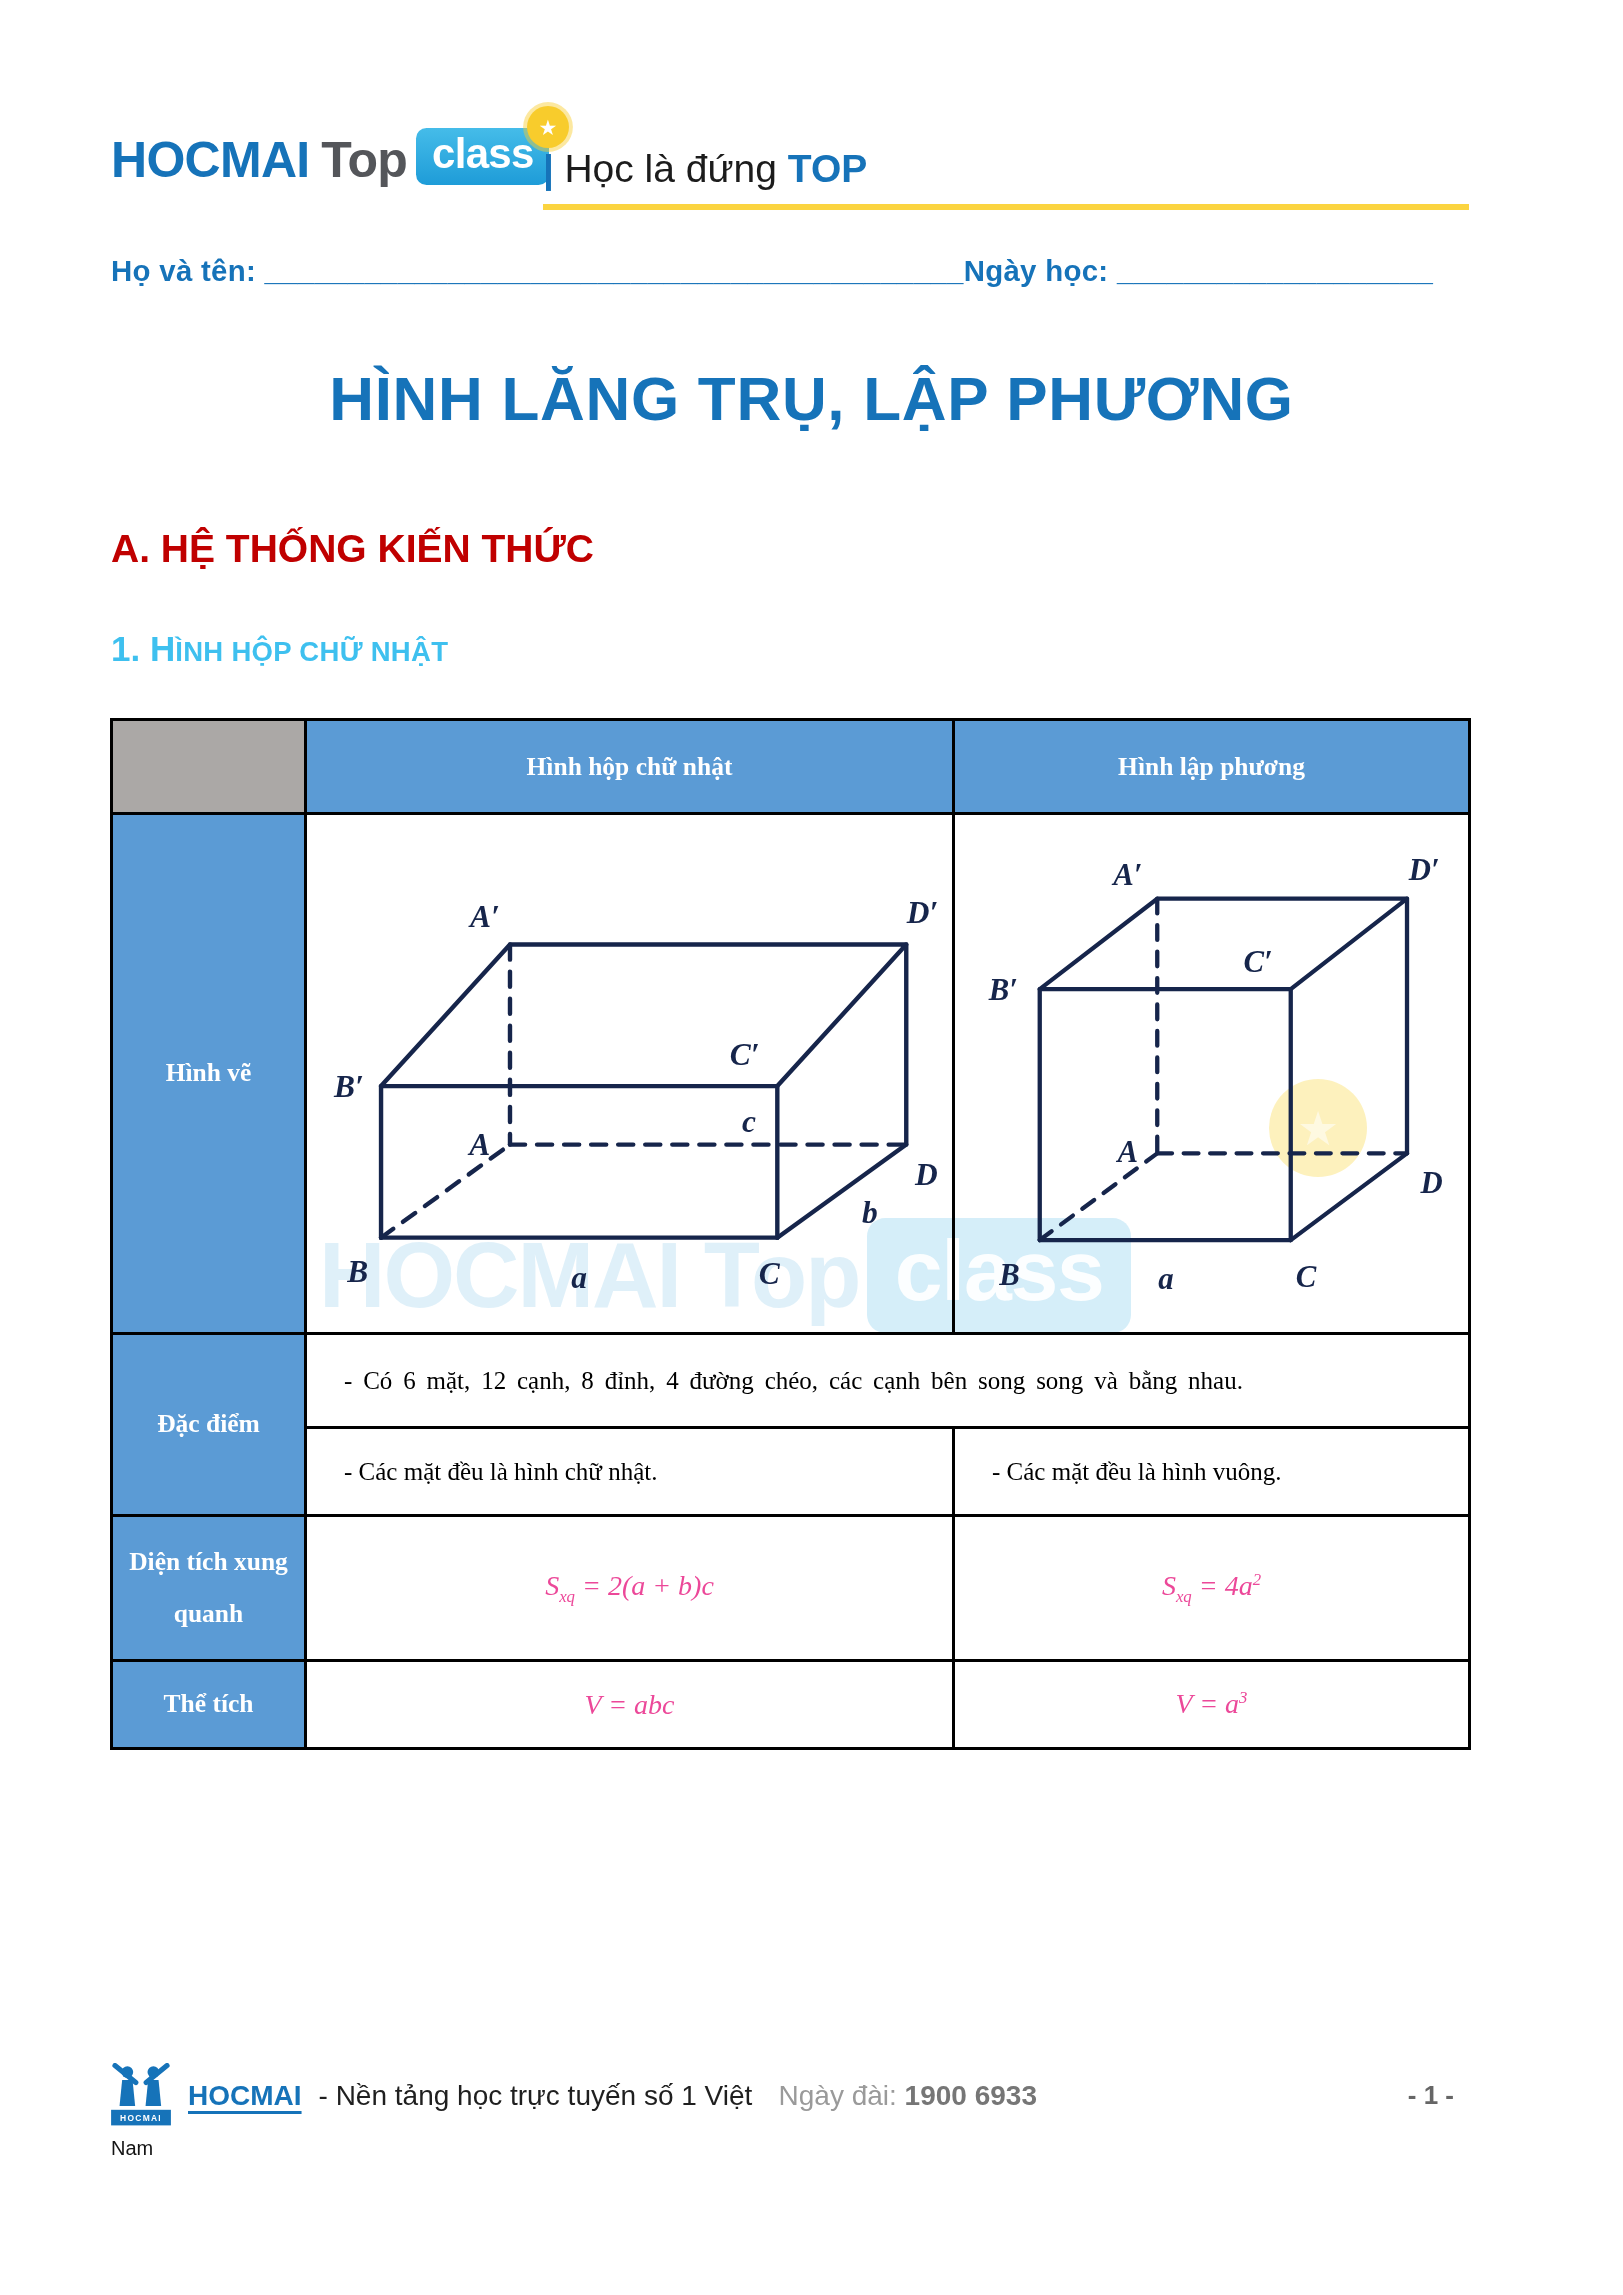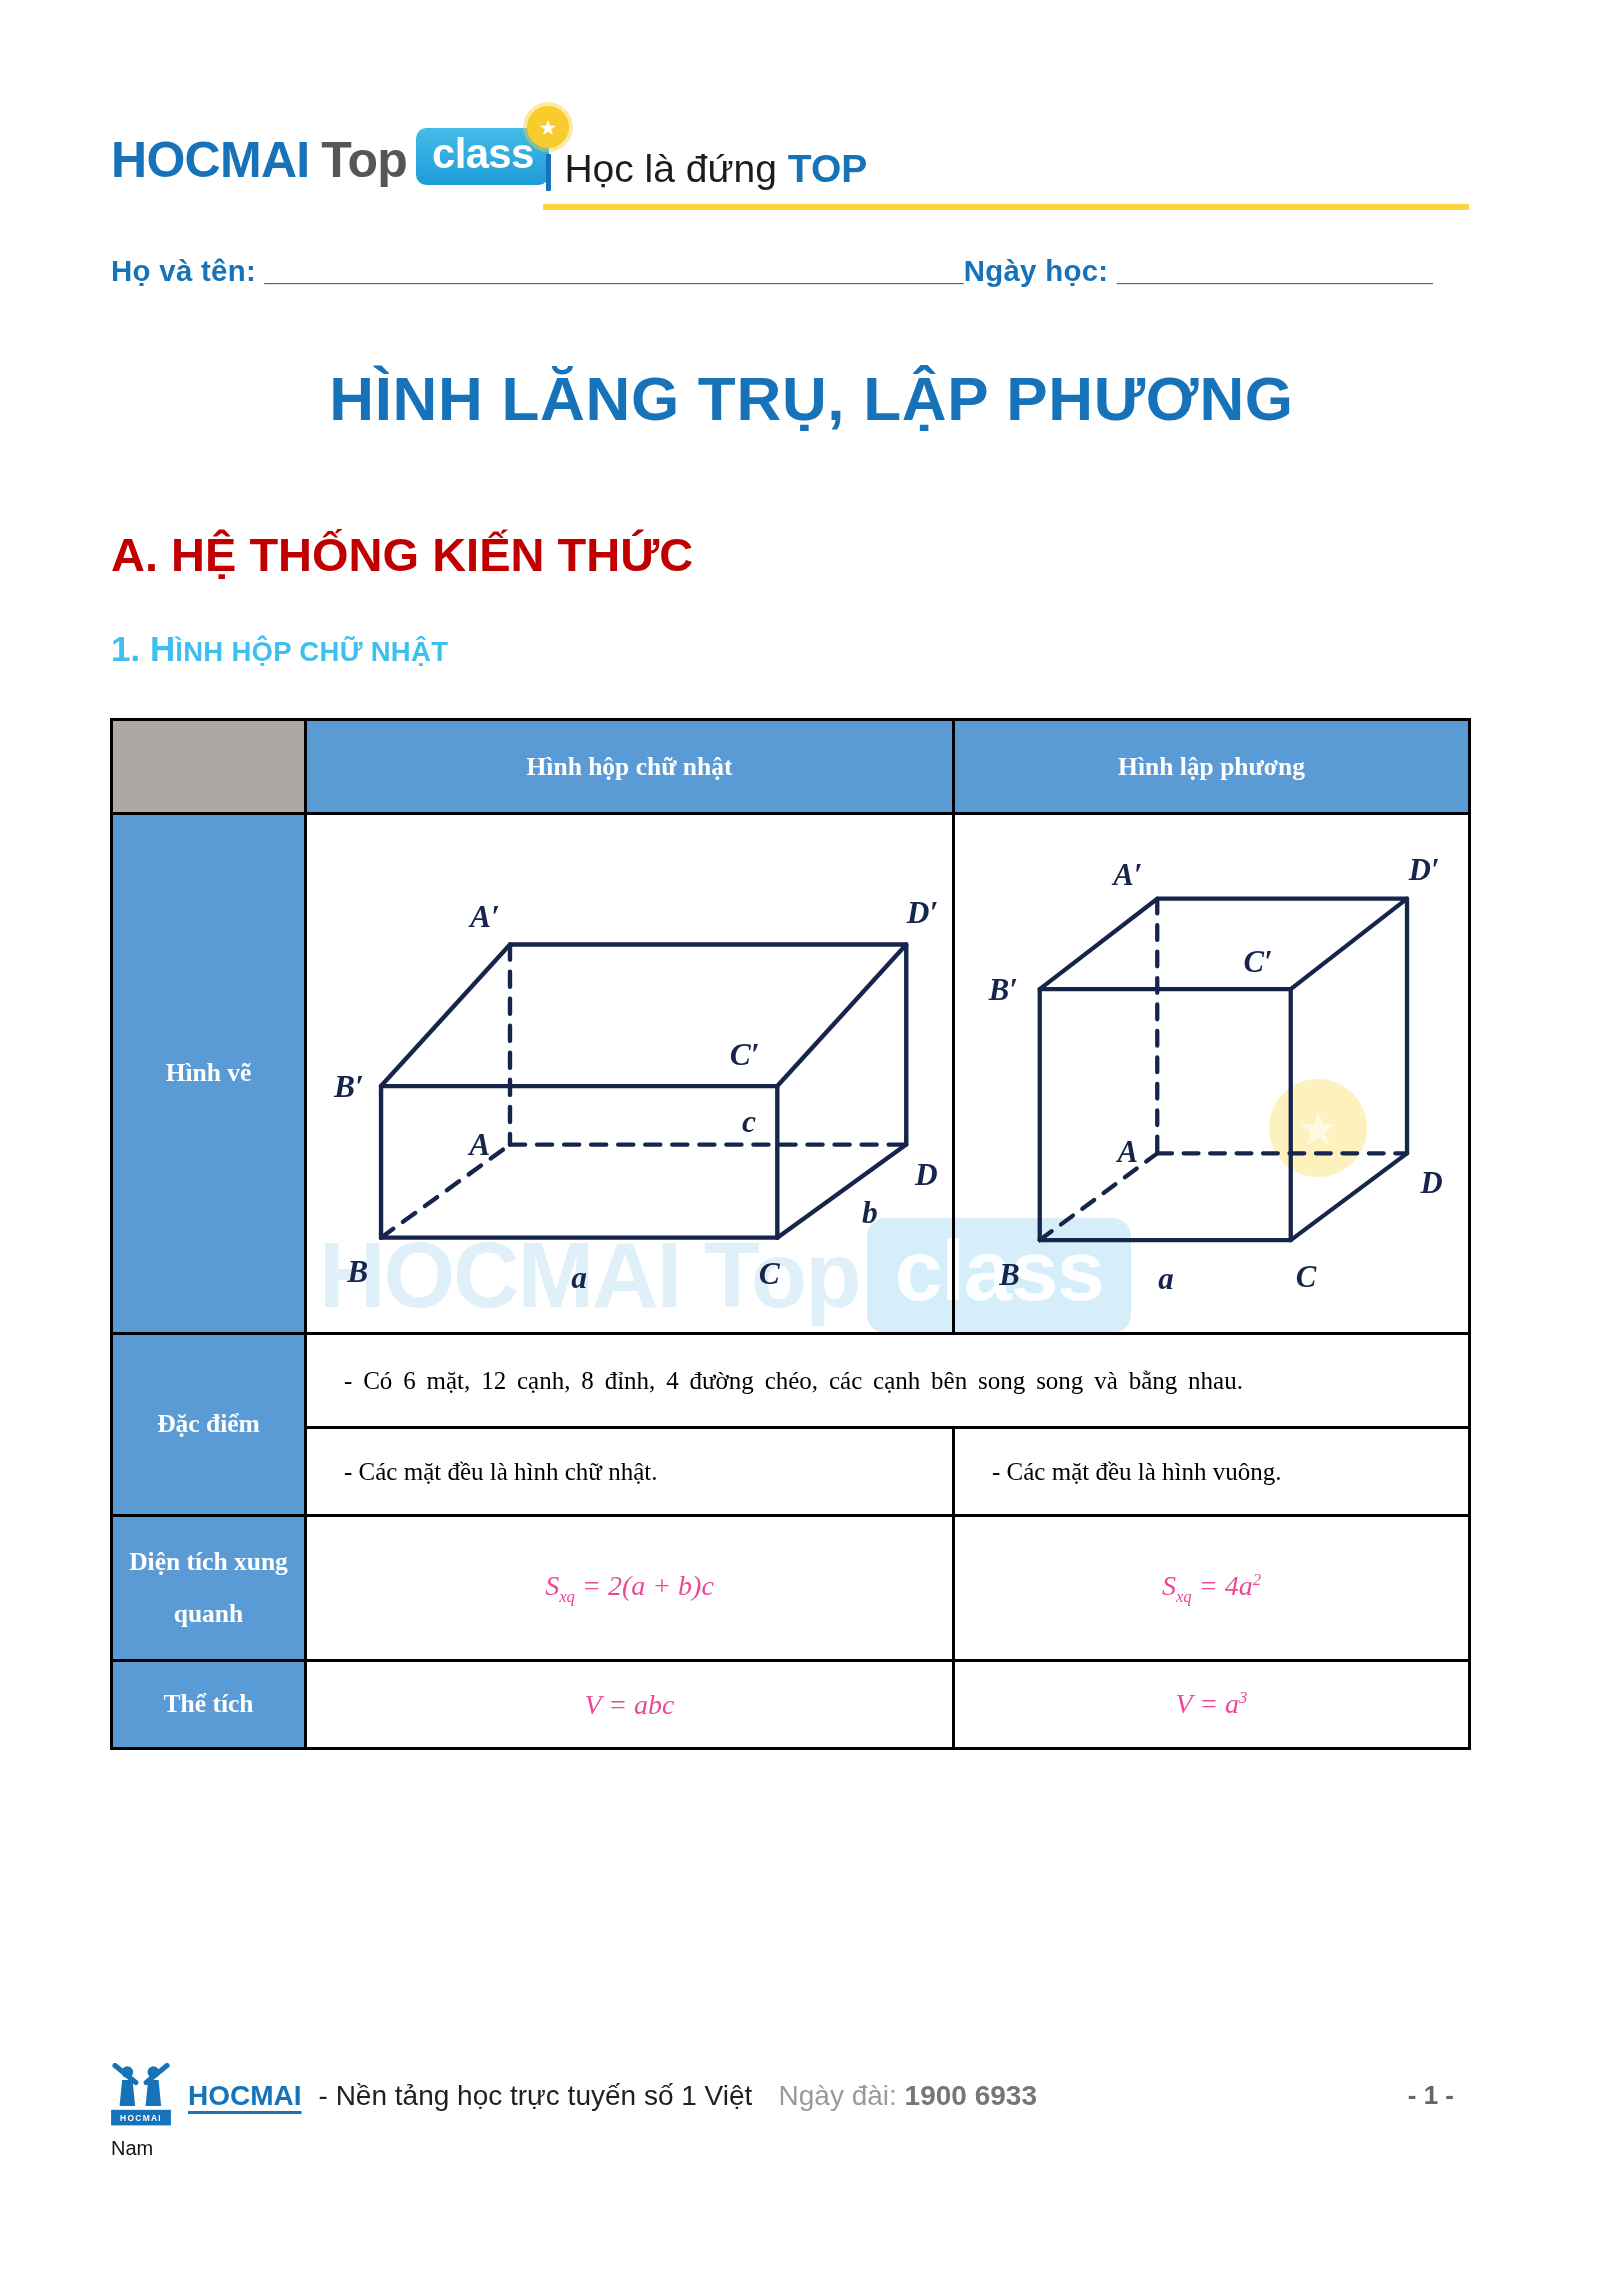--- a/index.html
+++ b/index.html
@@ -25,21 +25,21 @@
   .tagline .top { color:#1673B9; font-weight:800; }
   .yellow-rule { position:absolute; left:432px; top:81px; width:926px; height:5.9px; background:#FBD440; }
 
   
   .student-line { position:absolute; left:111px; top:254px; width:1381px; font-size:29.4px; font-weight:800;
                   color:#1673B9; white-space:nowrap; letter-spacing:0.3px; }
 
   
   .doc-title { position:absolute; left:0; top:363px; width:1623px; text-align:center;
                font-size:62px; font-weight:800; color:#1673B9; letter-spacing:0.7px; }
-  .section-a { position:absolute; left:111px; top:527px; font-size:47px; font-weight:800; color:#C00000; }
+  .section-a { position:absolute; left:111px; top:527px; font-size:39px; font-weight:800; color:#C00000; }
   .section-1 { position:absolute; left:111px; top:629px; color:#3EC0EF; font-weight:800; }
   .section-1 .lead { font-size:35px;margin-top:12px; }
   .section-1 .rest { font-size:27.5px; letter-spacing:0.3px; }
 
   
   .watermark { position:absolute; left:319px; top:1218px; z-index:0; display:flex; align-items:center;
                pointer-events:none; white-space:nowrap; }
   .wm-text { font-size:92px; font-weight:800; letter-spacing:-2px; color:rgba(59,164,217,0.16); }
   .wm-class { margin-left:7.9px; font-size:86px; font-weight:800; letter-spacing:-1.3px;
               color:rgba(255,255,255,0.92); background:rgba(151,212,240,0.40);

